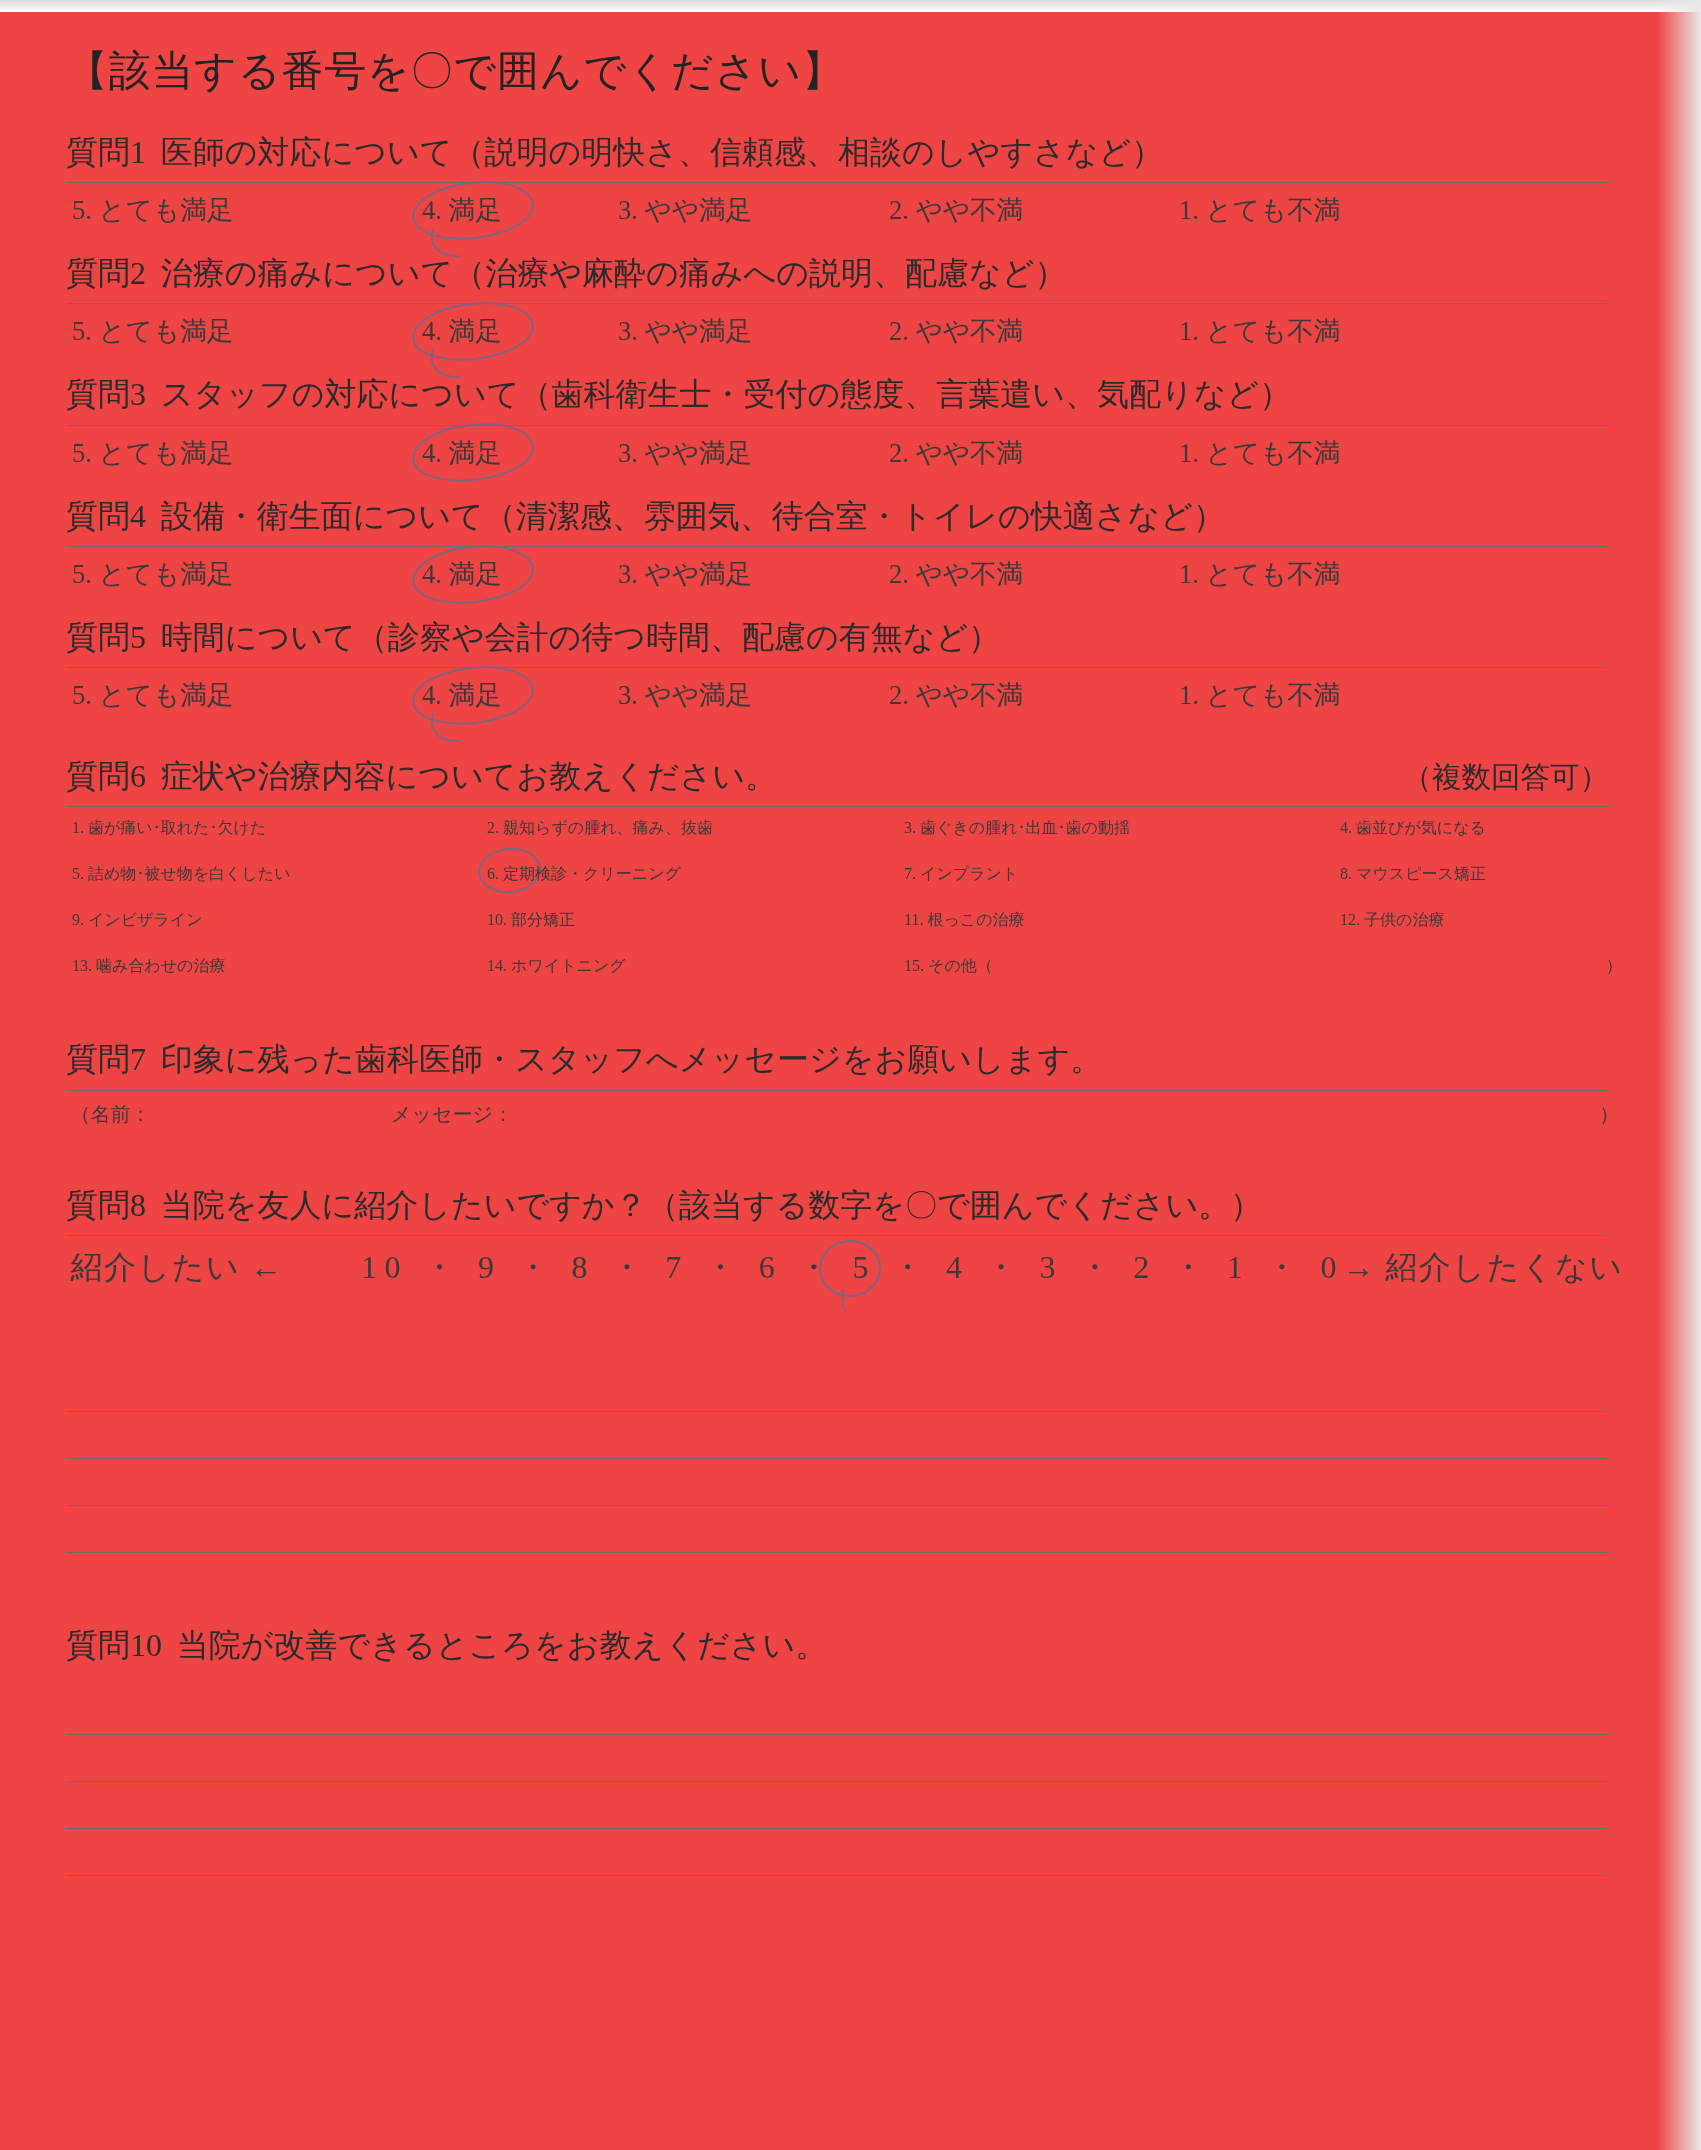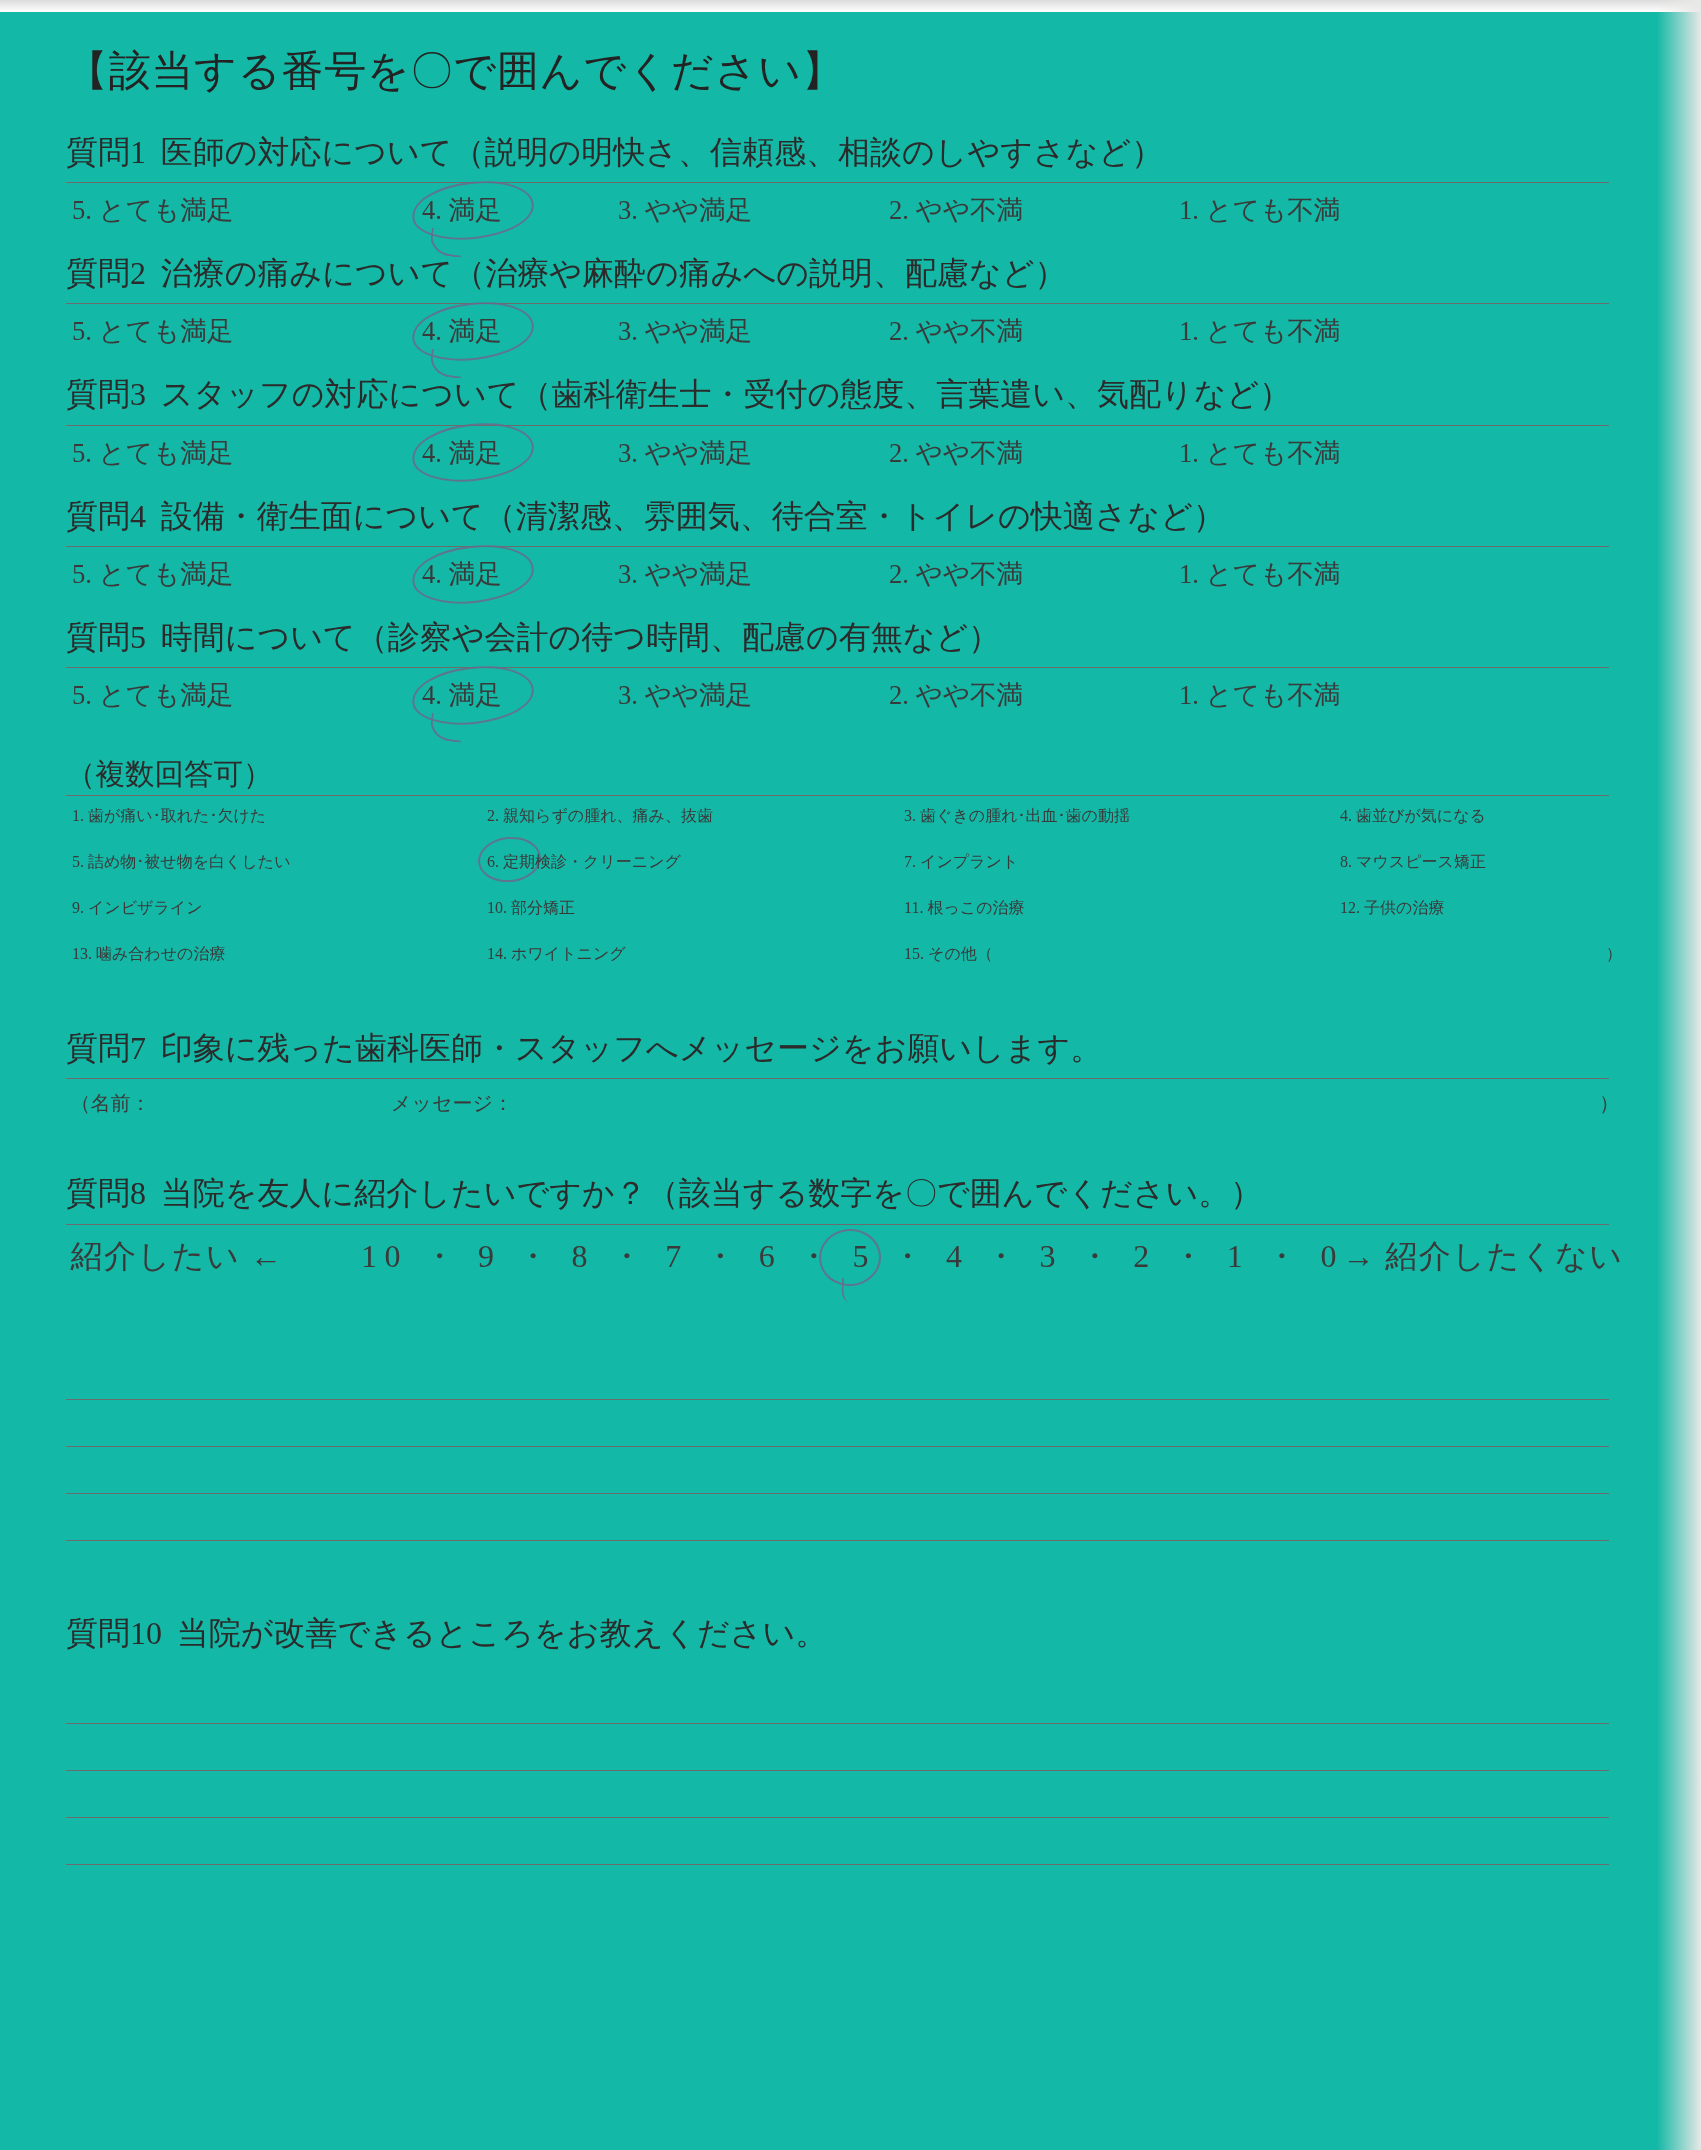--- a/index.html
+++ b/index.html
@@ -11,21 +11,21 @@
     width: 1701px;
     height: 2151px;
     font-family: "Liberation Serif", "DejaVu Serif", serif;
     color: #2b2b2b;
     position: relative;
     overflow: hidden;
   }
   .page {
     position: absolute;
     inset: 0;
-    background: #14b8a6;
+    background: #ef4444;
     padding: 0;
   }
   
   .scan-edge-top {
     position: absolute;
     top: 0; left: 0; right: 0;
     height: 11.8px;
     background: linear-gradient(to bottom, #dcdcdc, #ffffff);
   }
   .scan-edge-right {
@@ -296,20 +296,23 @@
         <span class="scale-opt o4">2. やや不満</span>
         <span class="scale-opt o5">1. とても不満</span>
         <span class="circle-mark sat tail"></span>
       </div>
     </div>
 
     <div class="spacer-sm"></div>
 
     <div class="q-block">
       <div class="q6-head-row">
+        <div class="q-head">
+          <span class="q-label">質問6</span><span class="q-text">症状や治療内容についてお教えください。</span>
+        </div>
         <div class="q6-note">（複数回答可）</div>
       </div>
       <div class="rule"></div>
       <div class="q6-grid">
         <span class="circle-mark opt6"></span>
 
         <div class="q6-row">
           <span class="q6-cell c-a">1. 歯が痛い･取れた･欠けた</span>
           <span class="q6-cell c-b">2. 親知らずの腫れ、痛み、抜歯</span>
           <span class="q6-cell c-c">3. 歯ぐきの腫れ･出血･歯の動揺</span>

